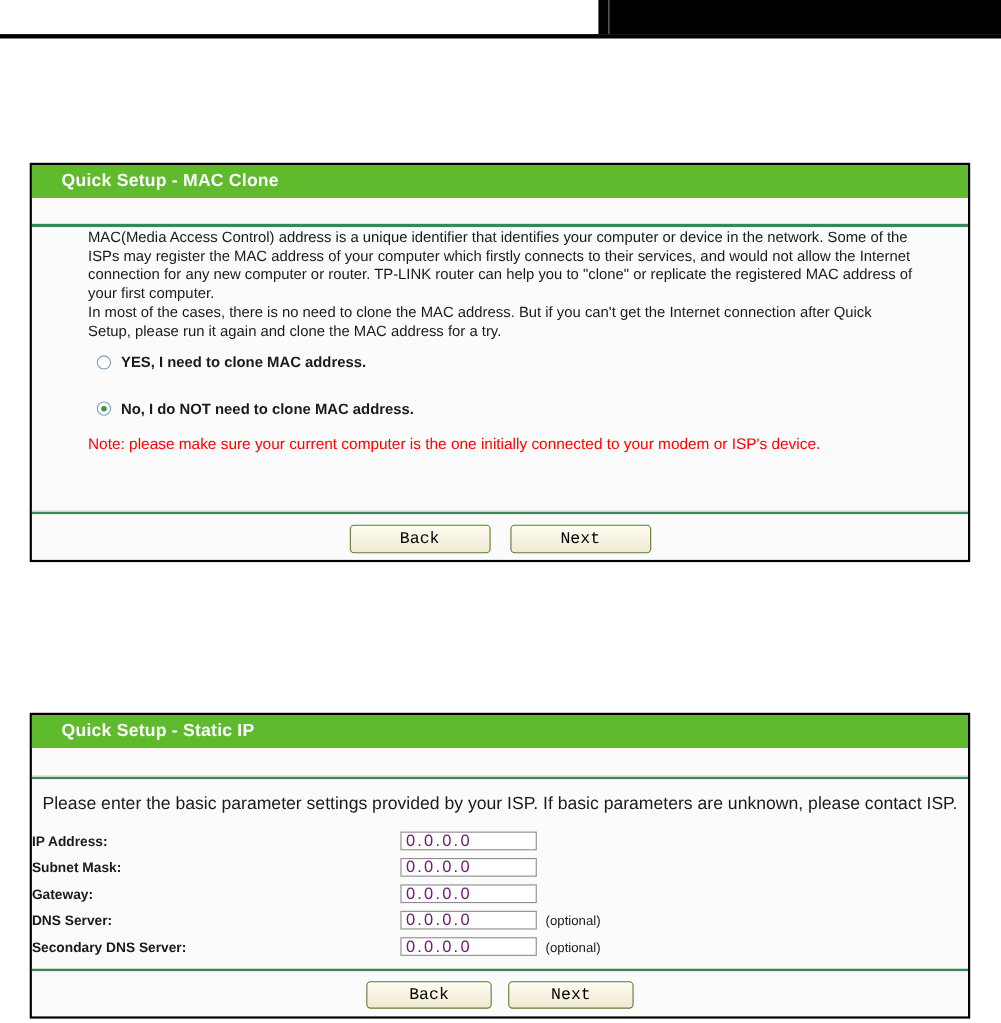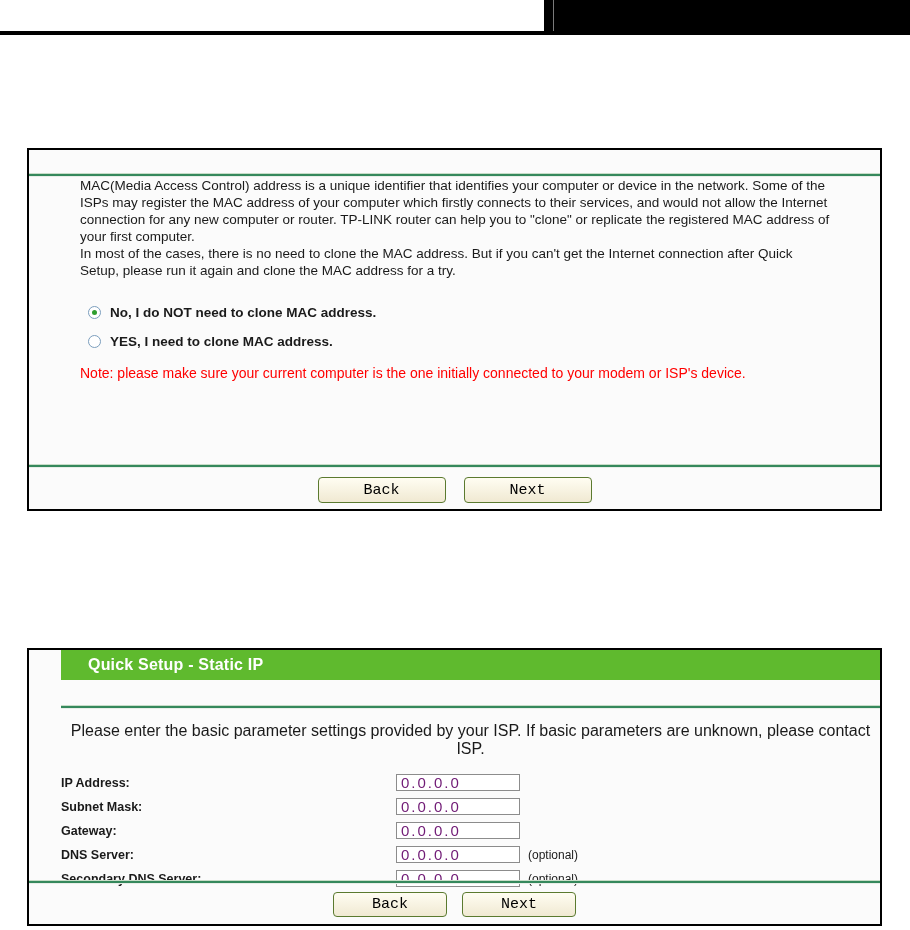--- a/index.html
+++ b/index.html
@@ -36,21 +36,21 @@
   
   .panel {
     position: absolute;
     left: 27px;
     width: 855px;
     background: #fbfbfb;
     border: 2px solid #000;
     box-sizing: border-box;
   }
   .panel1 { top: 148px; height: 363px; }
-  .panel2 { top: 648px; height: 278px; padding-left: 32px; }
+  .panel2 { top: 648px; height: 278px; }
 
   .panel-header {
     height: 30px;
     background: #5FBA2E;
     color: #ffffff;
     font-weight: bold;
     font-size: 16px;
     line-height: 30px;
     padding-left: 27px;
     letter-spacing: 0.2px;
@@ -184,32 +184,33 @@
 </style>
 </head>
 <body>
 
 <div class="top-black-cell">
   <div class="cell-divider"></div>
 </div>
 <div class="top-rule"></div>
 
 <div class="panel panel1">
+  <div class="panel-header">Quick Setup - MAC Clone</div>
   <div class="separator sep-top1"></div>
   <div class="content">
     <p class="p1">MAC(Media Access Control) address is a unique identifier that identifies your computer or device in the network. Some of the ISPs may register the MAC address of your computer which firstly connects to their services, and would not allow the Internet connection for any new computer or router. TP-LINK router can help you to "clone" or replicate the registered MAC address of your first computer.</p>
     <p class="p2">In most of the cases, there is no need to clone the MAC address. But if you can't get the Internet connection after Quick Setup, please run it again and clone the MAC address for a try.</p>
 
+    <div class="radio-row radio-row2">
+      <span class="radio-circle"></span>
+      <span class="radio-label">YES, I need to clone MAC address.</span>
+    </div>
     <div class="radio-row radio-row1">
       <span class="radio-circle checked"></span>
       <span class="radio-label">No, I do NOT need to clone MAC address.</span>
-    </div>
-    <div class="radio-row radio-row2">
-      <span class="radio-circle"></span>
-      <span class="radio-label">YES, I need to clone MAC address.</span>
     </div>
 
     <div class="note">Note: please make sure your current computer is the one initially connected to your modem or ISP's device.</div>
   </div>
   <div class="panel-footer">
     <div class="separator"></div>
     <div class="buttons-row">
       <button class="btn">Back</button>
       <button class="btn">Next</button>
     </div>

